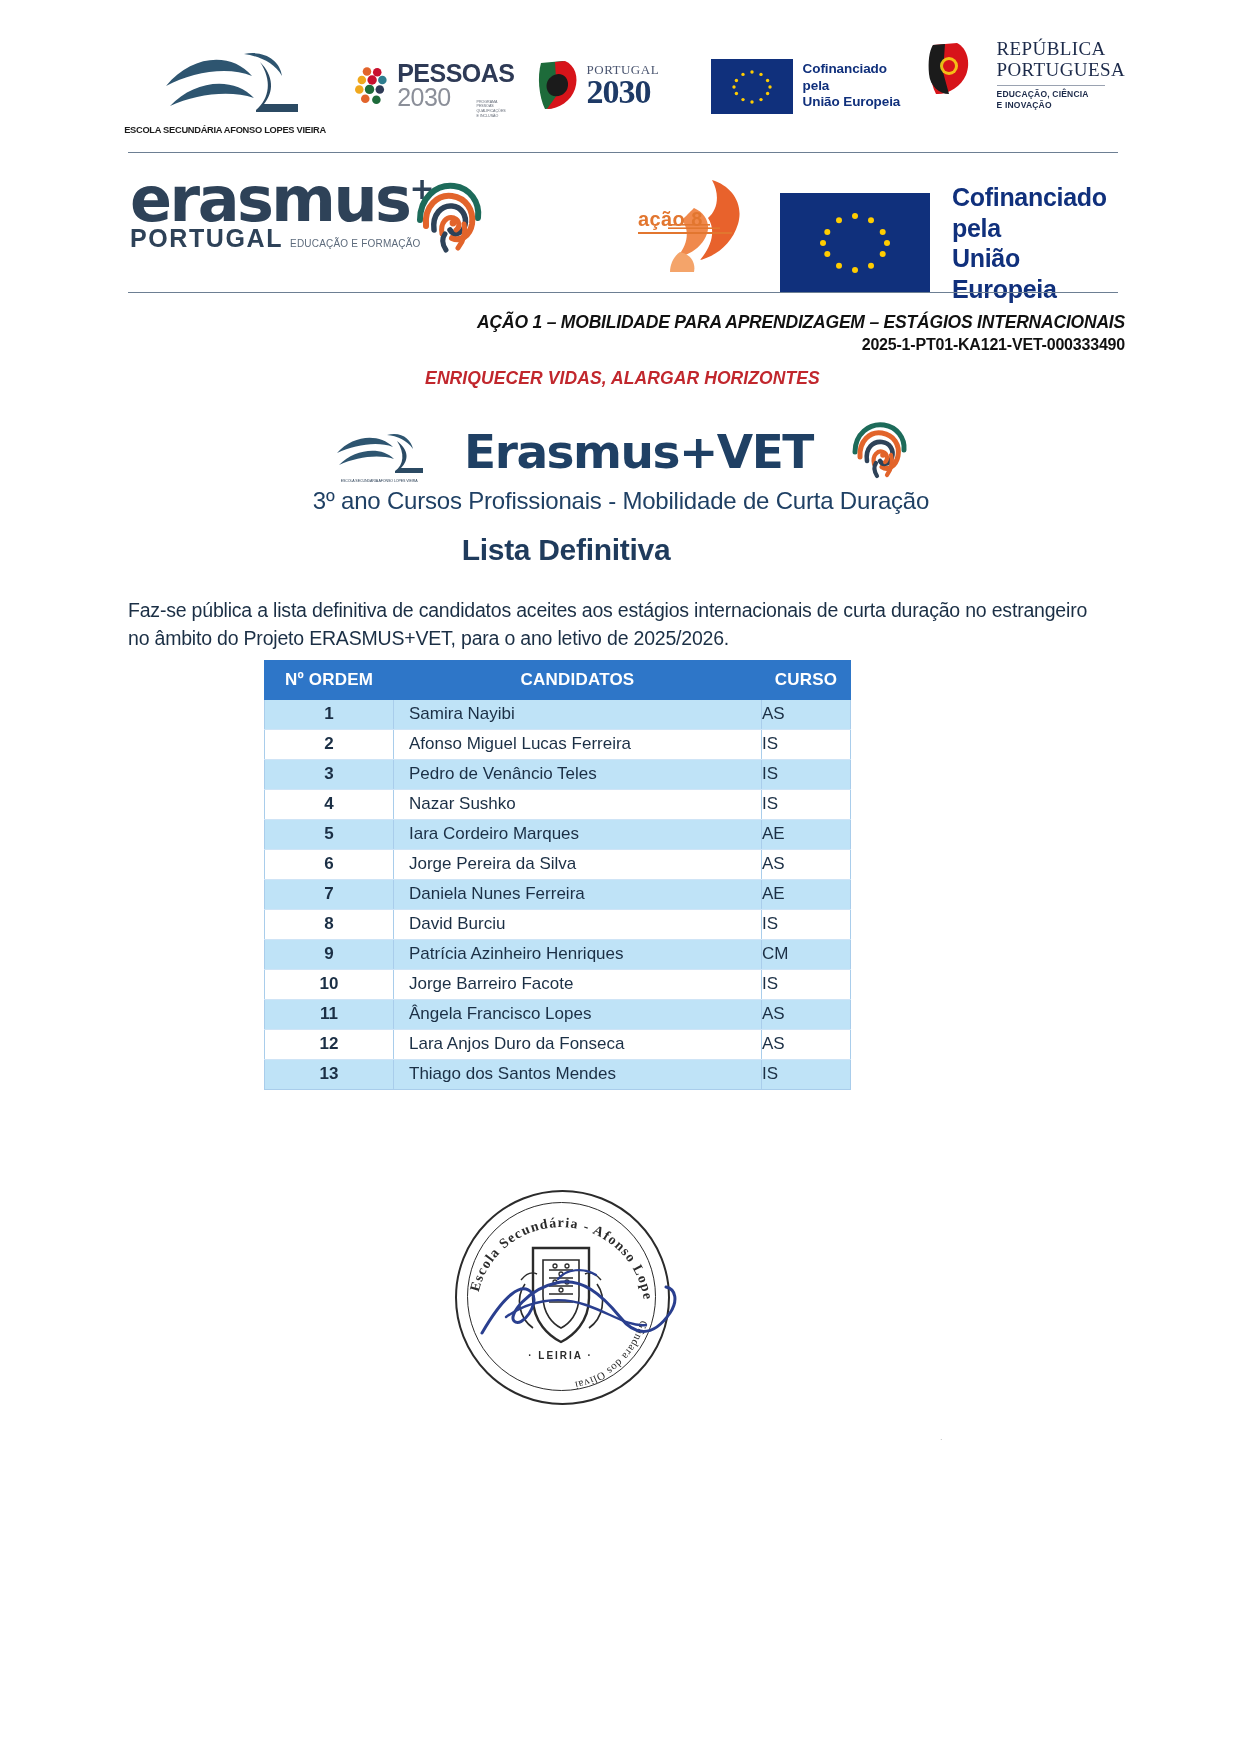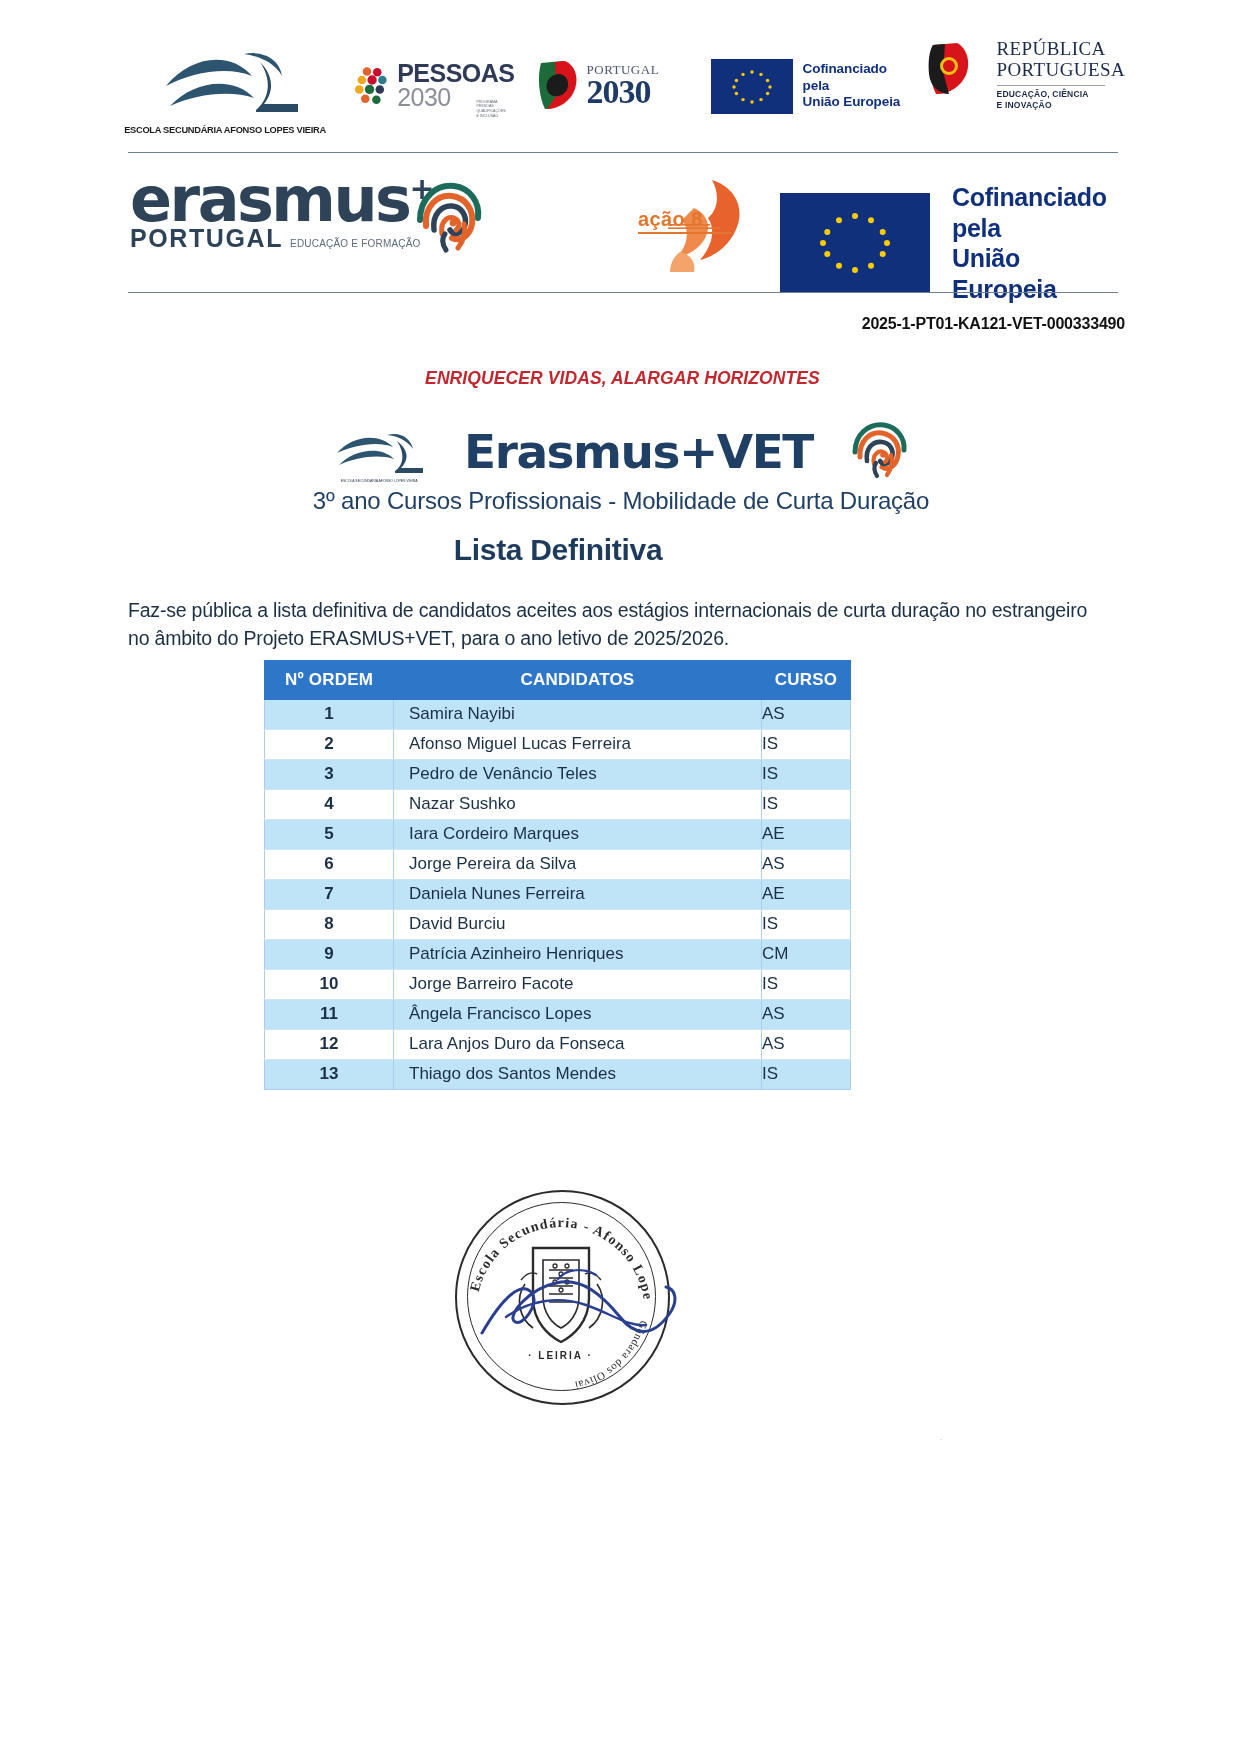--- a/index.html
+++ b/index.html
@@ -93,21 +93,21 @@
   .vet-mark{width:96px;height:56px;position:relative;margin-right:2px;}
   .vet-mark .cap{position:absolute;left:0;bottom:-4px;width:96px;text-align:center;font-size:3.6px;color:#2e4258;letter-spacing:-.1px;white-space:nowrap;}
   .vet-text{font-size:47px;font-weight:bold;color:#1f4064;letter-spacing:-1.5px;font-family:"DejaVu Sans",sans-serif;}
   .vet-fp{width:62px;height:66px;position:relative;margin-left:1px;}
 
   .vet-sub{
     position:absolute;left:0;top:487px;width:1242px;text-align:center;
     font-size:24px;color:#1f4064;letter-spacing:-.2px;
   }
   .lista{
-    position:absolute;left:0;top:533px;width:1116px;text-align:center;
+    position:absolute;left:8px;top:533px;width:1116px;text-align:center;
     font-size:30px;font-weight:bold;color:#1f3b5c;letter-spacing:-.3px;
   }
 
   
   .para{
     position:absolute;left:128px;top:597px;width:985px;
     font-size:19.5px;color:#1b2f45;line-height:1.42;letter-spacing:-.2px;
   }
 
   
@@ -307,20 +307,21 @@
       <div class="eu2-txt">
         <div>Cofinanciado pela</div>
         <div>União Europeia</div>
       </div>
     </div>
   </div>
 
   <div class="hline" style="left:128px;top:292px;width:990px;"></div>
 
   <div class="titleblock">
+    <div class="t-action">AÇÃO 1 – MOBILIDADE PARA APRENDIZAGEM – ESTÁGIOS INTERNACIONAIS</div>
     <div class="t-code">2025-1-PT01-KA121-VET-000333490</div>
     <div class="t-red">ENRIQUECER VIDAS, ALARGAR HORIZONTES</div>
   </div>
 
   <div class="vetwrap">
     <div class="vet-mark">
       <svg viewBox="0 0 96 56" width="96" height="56">
         <path d="M6 30 C22 12 48 10 62 24 C46 18 24 22 6 30 Z" fill="#2e5570"></path>
         <path d="M8 42 C24 26 50 23 63 36 C47 31 26 34 8 42 Z" fill="#2e5570"></path>
         <path d="M56 12 C70 8 80 16 82 26 C76 17 66 13 56 12 Z" fill="#2e5570"></path>

